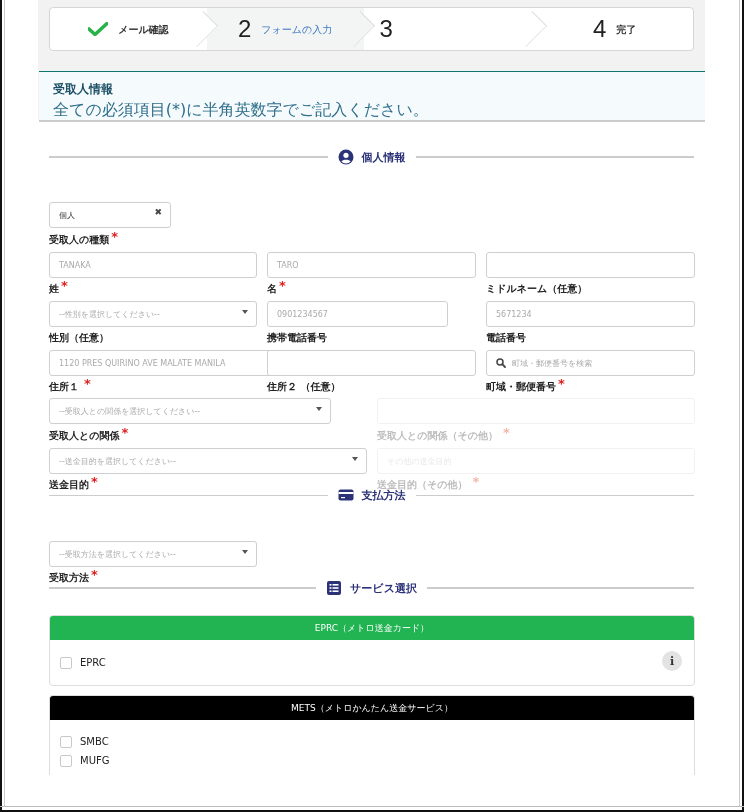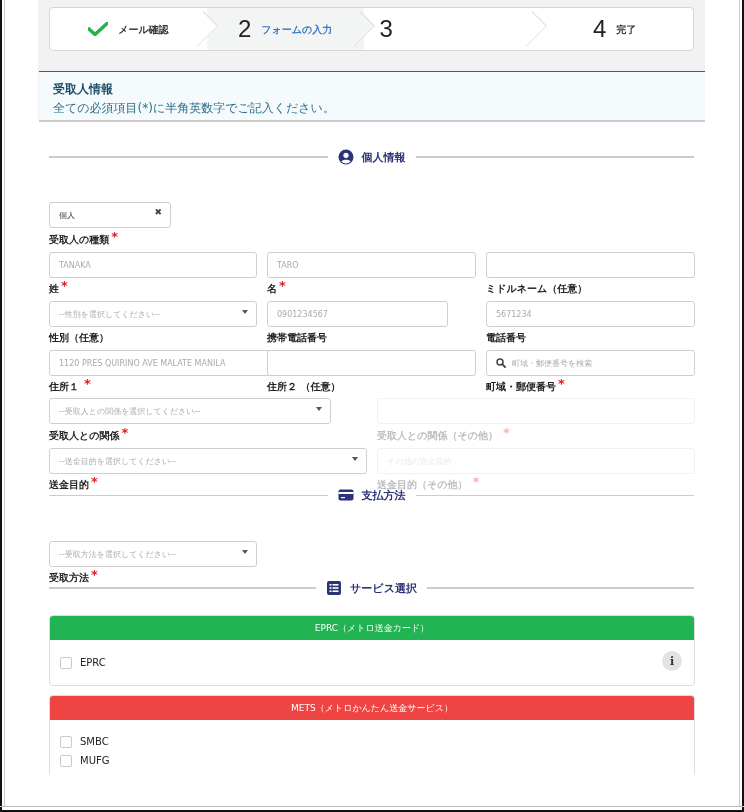--- a/index.html
+++ b/index.html
@@ -11,30 +11,30 @@
   .bottom-line { position: absolute; left: 0; top: 806px; width: 744px; height: 6px; border-top: 1px solid #bbb; }
   .page { position: absolute; left: 38px; top: 0; width: 667px; height: 806px; background: #fff; }
   .page-shadow { position: absolute; left: 38px; top: 0; width: 667px; height: 120px; background:#f2f2f2; }
 
   
   .stepper { position: absolute; left: 49px; top: 7px; width: 645px; height: 44px; border: 1px solid #d6d6d6; border-radius: 4px; background: #fff; display: flex; overflow: hidden; }
   .step { position: relative; flex: 1; display: flex; align-items: center; justify-content: center; gap: 10px; height: 100%; }
   .step.active { background: #f3f4f4; }
   .step .num { font-family: "Liberation Sans", sans-serif; font-size: 24px; font-weight: 400; color: #222; }
   .step .lbl { font-size: 10px; font-weight: bold; color: #333; line-height: 11px; }
-  .step.active .lbl { color: #3a78c2; font-weight: bold; }
+  .step.active .lbl { color: #3a78c2; font-weight: normal; }
   .step .chev { position: absolute; right: -8px; top: 6px; width: 30px; height: 30px; border-top: 1px solid #ddd; border-right: 1px solid #ddd; transform: rotate(45deg) scale(0.7,1); background: inherit; z-index: 2; }
   .check { width: 20px; height: 14px; }
   .step.s3 { justify-content: flex-start; padding-left: 16px; }
   .step.s3 .lbl { width: 118px; }
 
   
   .infobox { position: absolute; left: 39px; top: 71px; width: 666px; height: 51px; background: #f5fbfd; border-top: 1px solid #0f766e; border-bottom: 2px solid #ccc; padding: 9px 14px; }
   .infobox .title { font-size: 12px; font-weight: bold; color: #1d4f66; }
-  .infobox .sub { font-size: 12px; color: #2f6e8a; margin-top: 2px; }
+  .infobox .sub { font-size: 16px; color: #2f6e8a; margin-top: 2px; }
 
   
   .divider { position: absolute; left: 49px; width: 645px; height: 20px; display: flex; align-items: center; }
   .divider .line { flex: 1; height: 2px; background: #ccc; }
   .divider .head { display: flex; align-items: center; gap: 8px; padding: 0 10px; color: #2b3278; font-size: 11px; font-weight: bold; }
   .divider .ico { width: 16px; height: 16px; }
 
   
   .lbl-f { position: absolute; font-size: 10px; font-weight: bold; color: #222; white-space: nowrap; margin-top: 47px; }
   .lbl-f .req { color: #e02020; font-size: 13px; margin-left: 2px; position: relative; top: -2px; }
@@ -212,21 +212,21 @@
 <div class="panel" style="top:615px;height:71px">
   <div class="ph" style="background:#22b452">EPRC（メトロ送金カード）</div>
   <div class="cbrow" style="margin-top:13px">
     <span class="cb"></span>
     <span>EPRC</span>
   </div>
   <div class="info-btn">i</div>
 </div>
 
 <div class="panel" style="top:695px;height:100px;border-bottom:none;border-radius:4px 4px 0 0">
-  <div class="ph" style="background:#ef4444">METS（メトロかんたん送金サービス）</div>
+  <div class="ph" style="background:#000000">METS（メトロかんたん送金サービス）</div>
   <div class="cbrow" style="margin-top:12px">
     <span class="cb"></span>
     <span>SMBC</span>
   </div>
   <div class="cbrow">
     <span class="cb"></span>
     <span>MUFG</span>
   </div>
 </div>
 <div style="position:absolute;left:38px;top:775px;width:667px;height:31px;background:#fff"></div>

